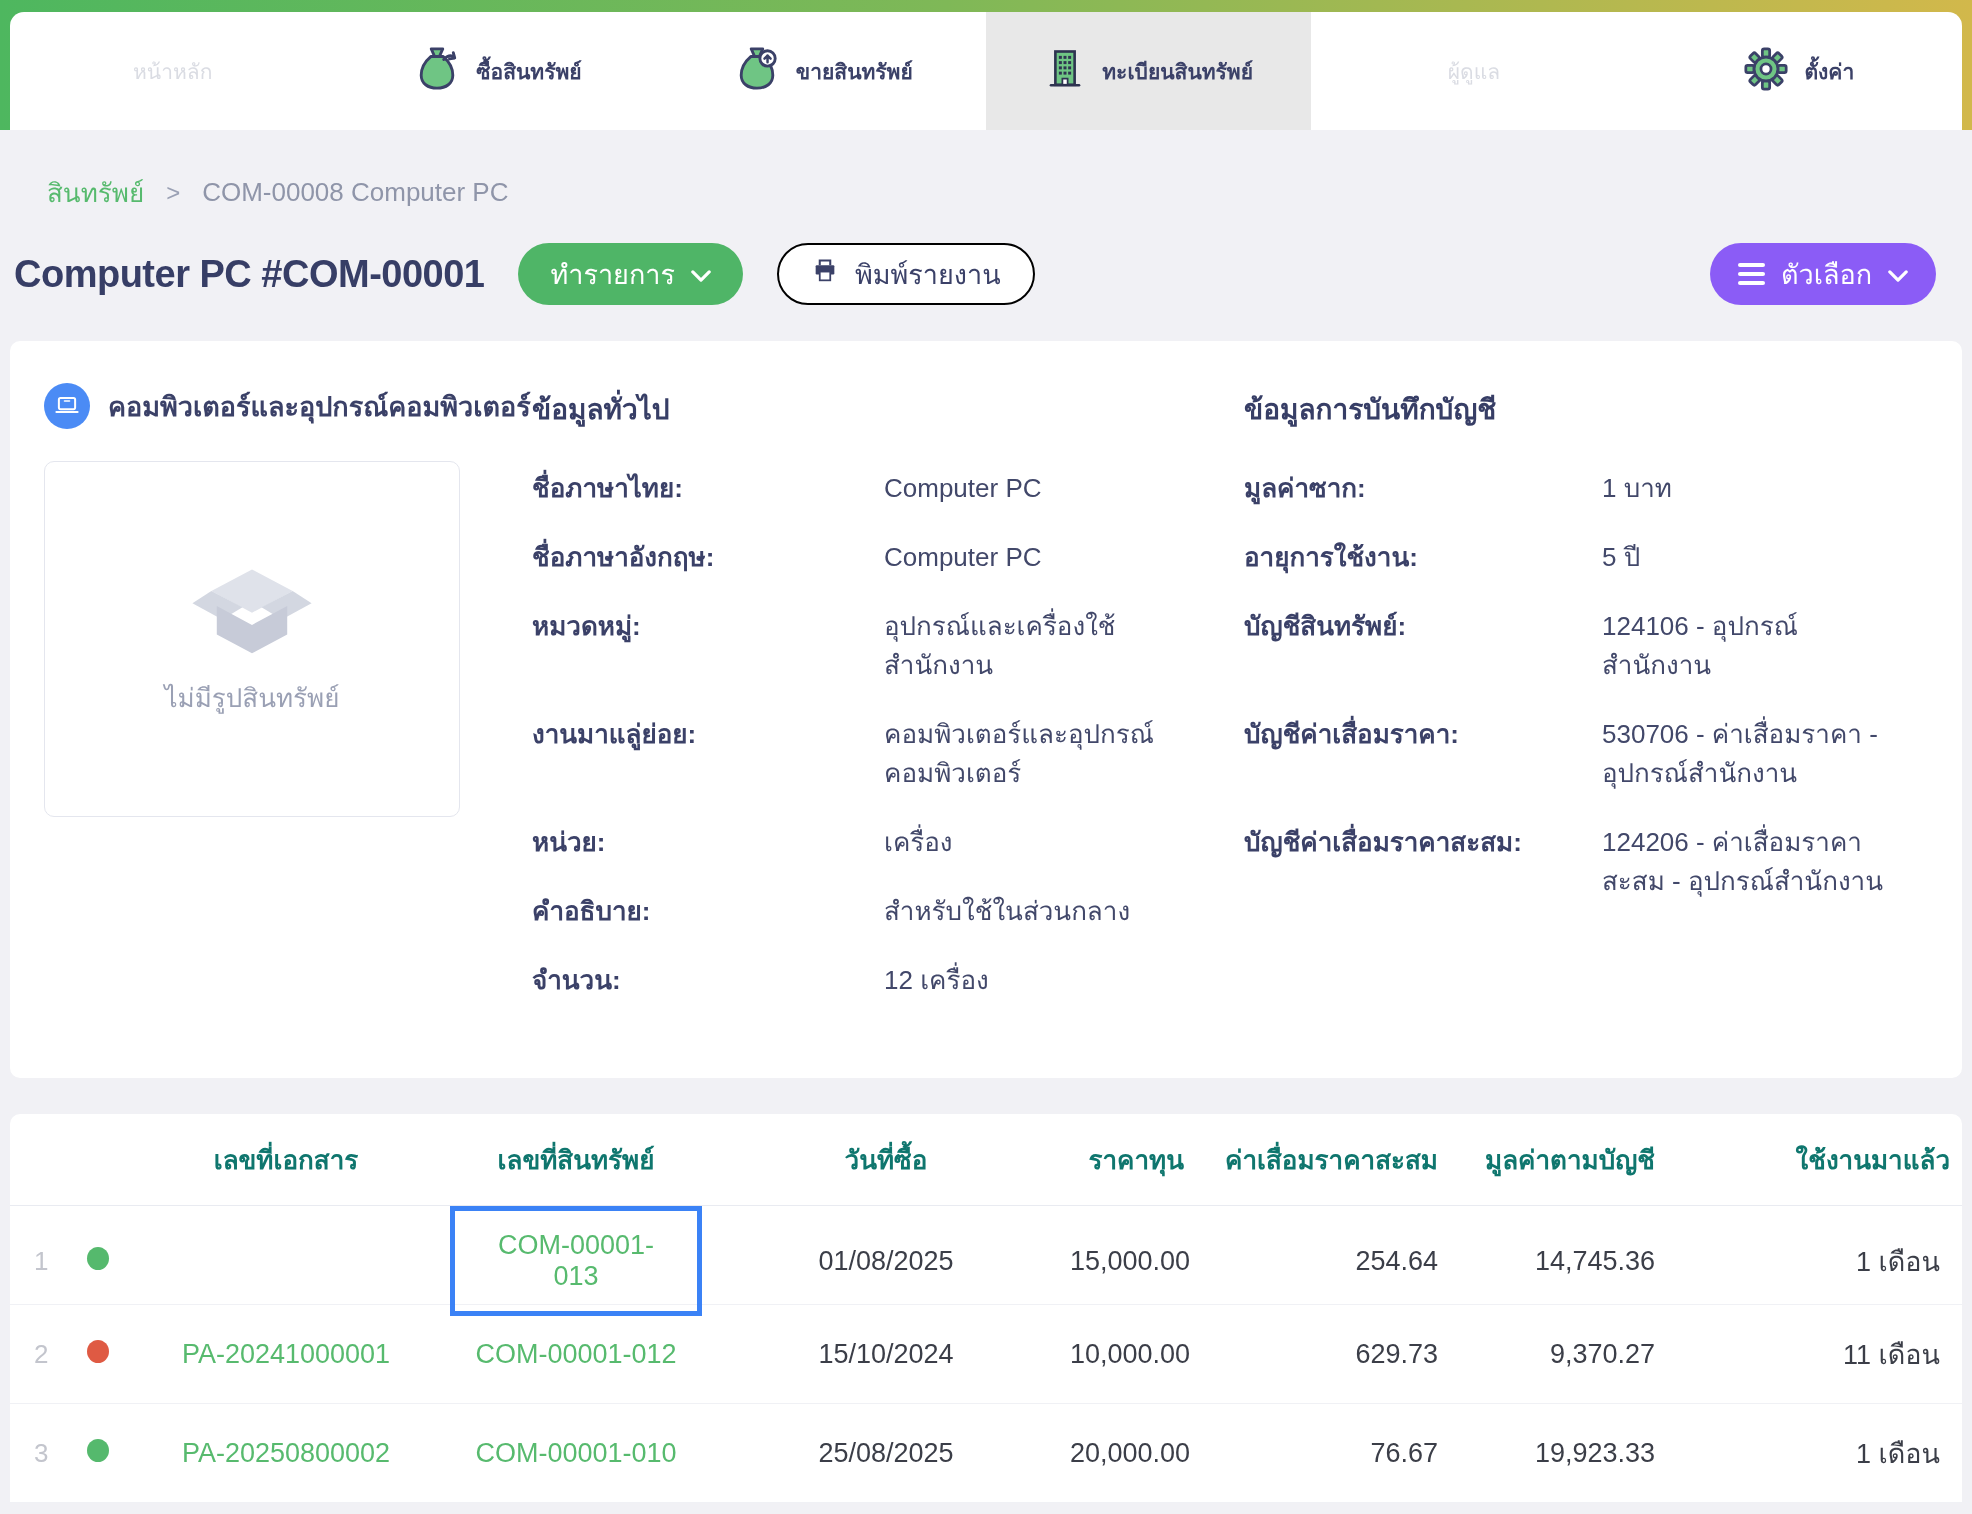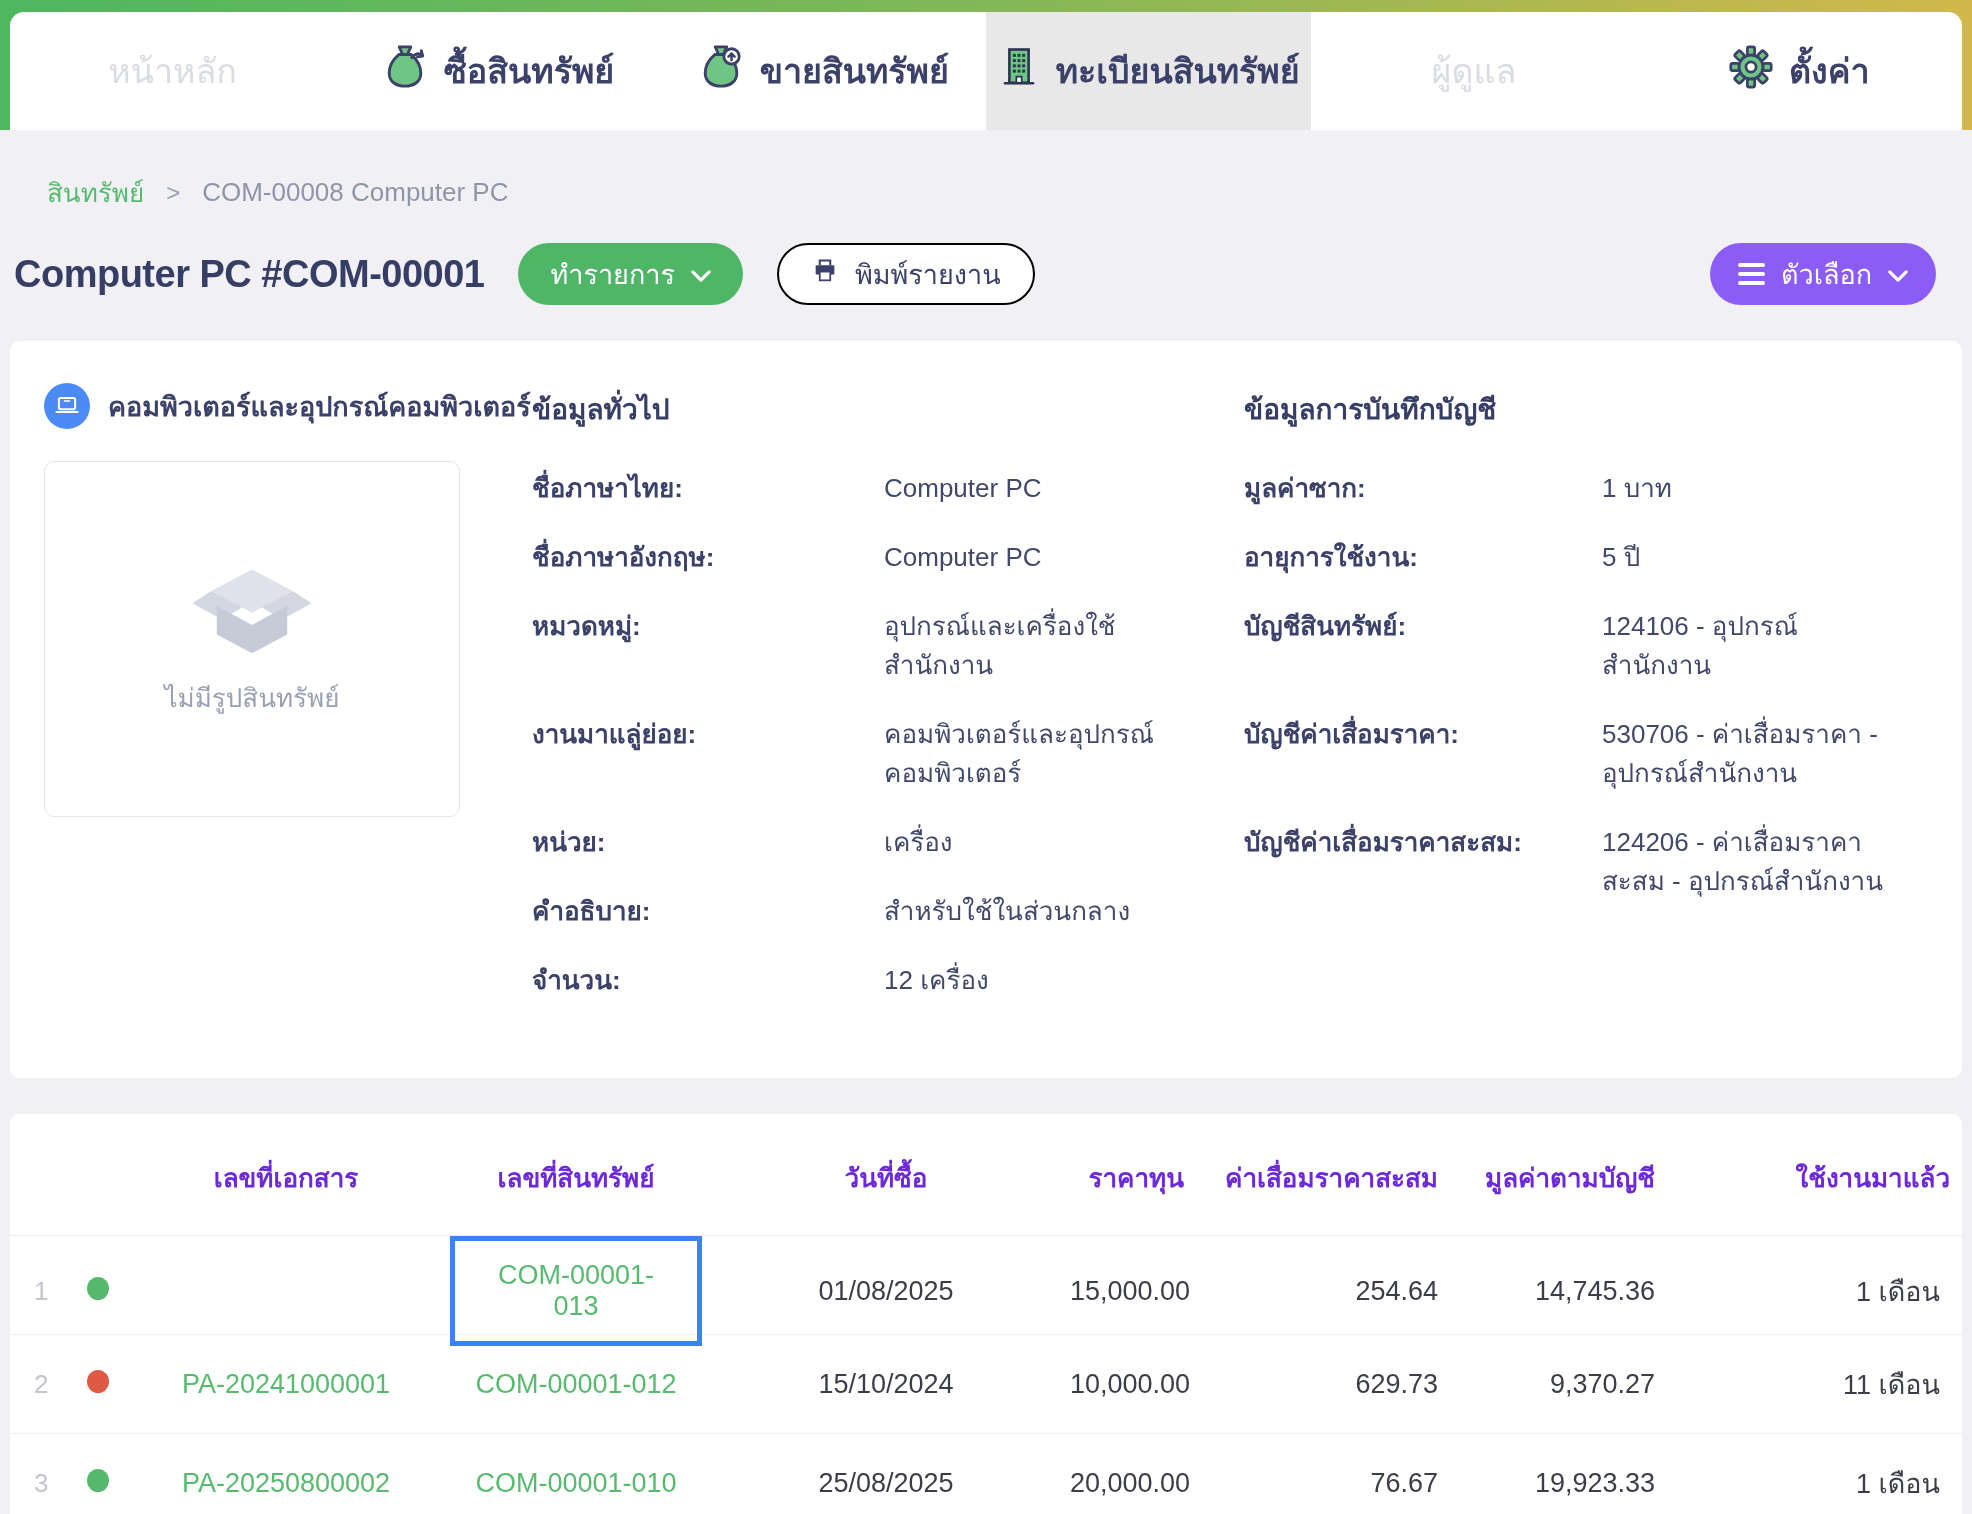--- a/index.html
+++ b/index.html
@@ -7,21 +7,21 @@
   body {
     font-family:"Liberation Sans","DejaVu Sans",sans-serif;
     background:#f1f1f5; color:#3b4168;
   }
   
   .topbar { position:relative; height:130px;
     background:linear-gradient(90deg,#4eb75f 0%,#7fb857 48%,#d2b84b 100%); }
   .nav { position:absolute; left:10px; right:10px; top:12px; height:118px;
     background:#fff; border-radius:14px 14px 0 0; display:flex; overflow:hidden; }
   .nav-tab { flex:1; display:flex; align-items:center; justify-content:center;
-    gap:16px; font-size:34px; font-weight:600; color:#3b4168; cursor:pointer; }
+    gap:16px; font-size:21px; font-weight:600; color:#3b4168; cursor:pointer; }
   .nav-tab.active { background:#e8e8e8; }
   .nav-tab.disabled { color:#dadce3; font-weight:500; }
   
   .breadcrumb { padding:42px 47px 0; font-size:26px; display:flex; gap:22px; align-items:center; }
   .crumb-root { color:#57ba6e; cursor:pointer; }
   .crumb-sep { color:#9aa0b4; font-size:24px; }
   .crumb-current { color:#8f95a9; }
   
   .title-row { display:flex; align-items:center; gap:34px; padding:30px 36px 0 14px; }
   .page-title { font-size:38px; font-weight:700; color:#373e66; letter-spacing:-0.5px; }
@@ -47,21 +47,21 @@
   .col-right { flex:1; padding-top:4px; }
   .sec-heading { font-size:28px; font-weight:700; color:#373e66; margin-bottom:38px; }
   .frow { display:flex; margin-bottom:30px; }
   .flabel { font-weight:700; color:#3b4168; font-size:26px; line-height:39px; }
   .col-mid .flabel { width:352px; min-width:352px; }
   .col-right .flabel { width:358px; min-width:358px; }
   .fvalue { flex:1; color:#42486a; font-size:26px; line-height:39px; padding-right:30px; }
   
   .table-card { margin:36px 10px 0; background:#fff; border-radius:10px 10px 0 0; overflow:hidden; }
   .tgrid { display:grid; grid-template-columns:60px 56px 320px 260px 360px 130px 254px 217px 1fr; align-items:center; }
-  .thead { height:116px; font-size:26px; font-weight:700; color:#6d28d9; border-bottom:1px solid #e9ebf1;margin-top:6px; }
+  .thead { height:92px; font-size:26px; font-weight:700; color:#0f766e; border-bottom:1px solid #e9ebf1; }
   .trow { height:99px; font-size:27px; color:#3b3e48; border-bottom:1px solid #f0f1f5; }
   .td,.th { padding:0 4px; }
   .t-center { text-align:center; }
   .t-right { text-align:right; padding-right:12px; }
   .th.t-right { padding-right:12px; }
   .age-col { padding-right:22px; }
   .row-num { color:#c3c5cd; padding-left:24px; font-size:26px; }
   .dot { display:inline-block; width:22px; height:23px; border-radius:50%; }
   .dot.green { background:#55b96d; }
   .dot.red { background:#df5a43; }

